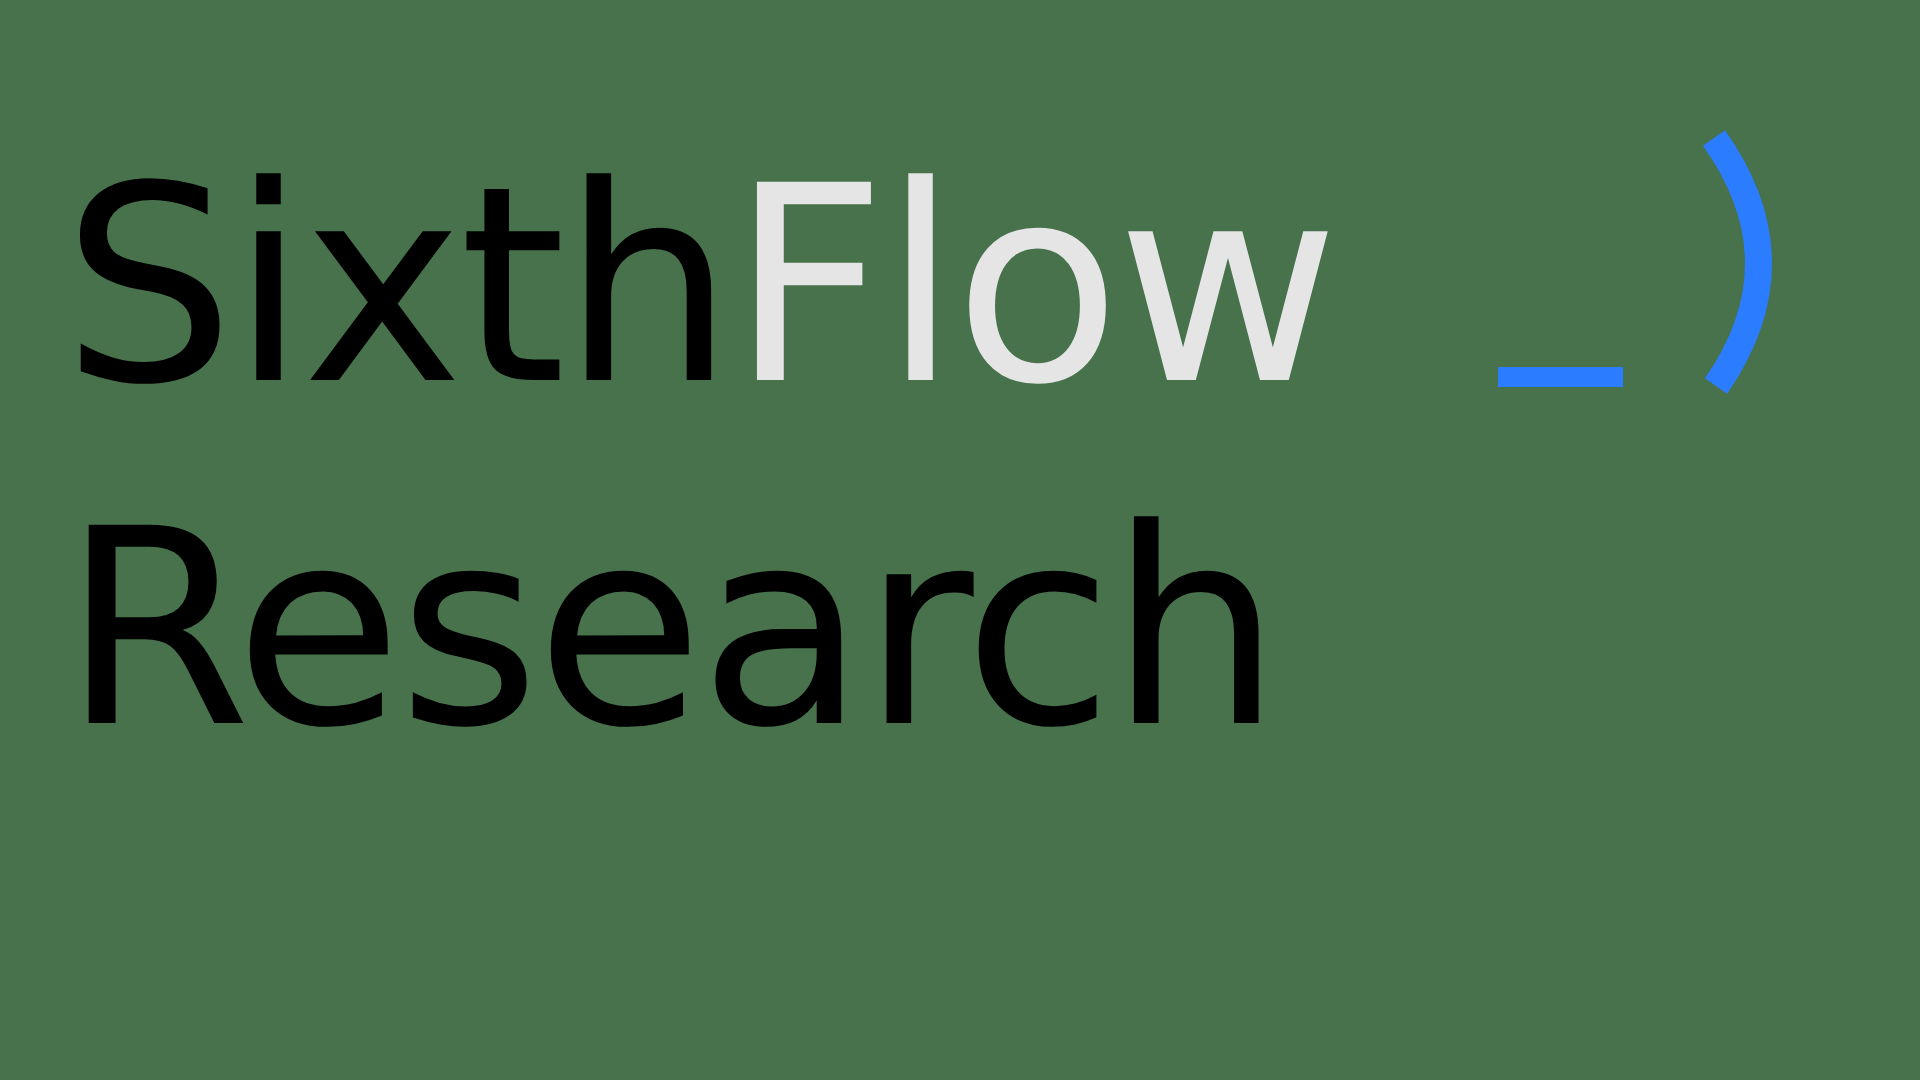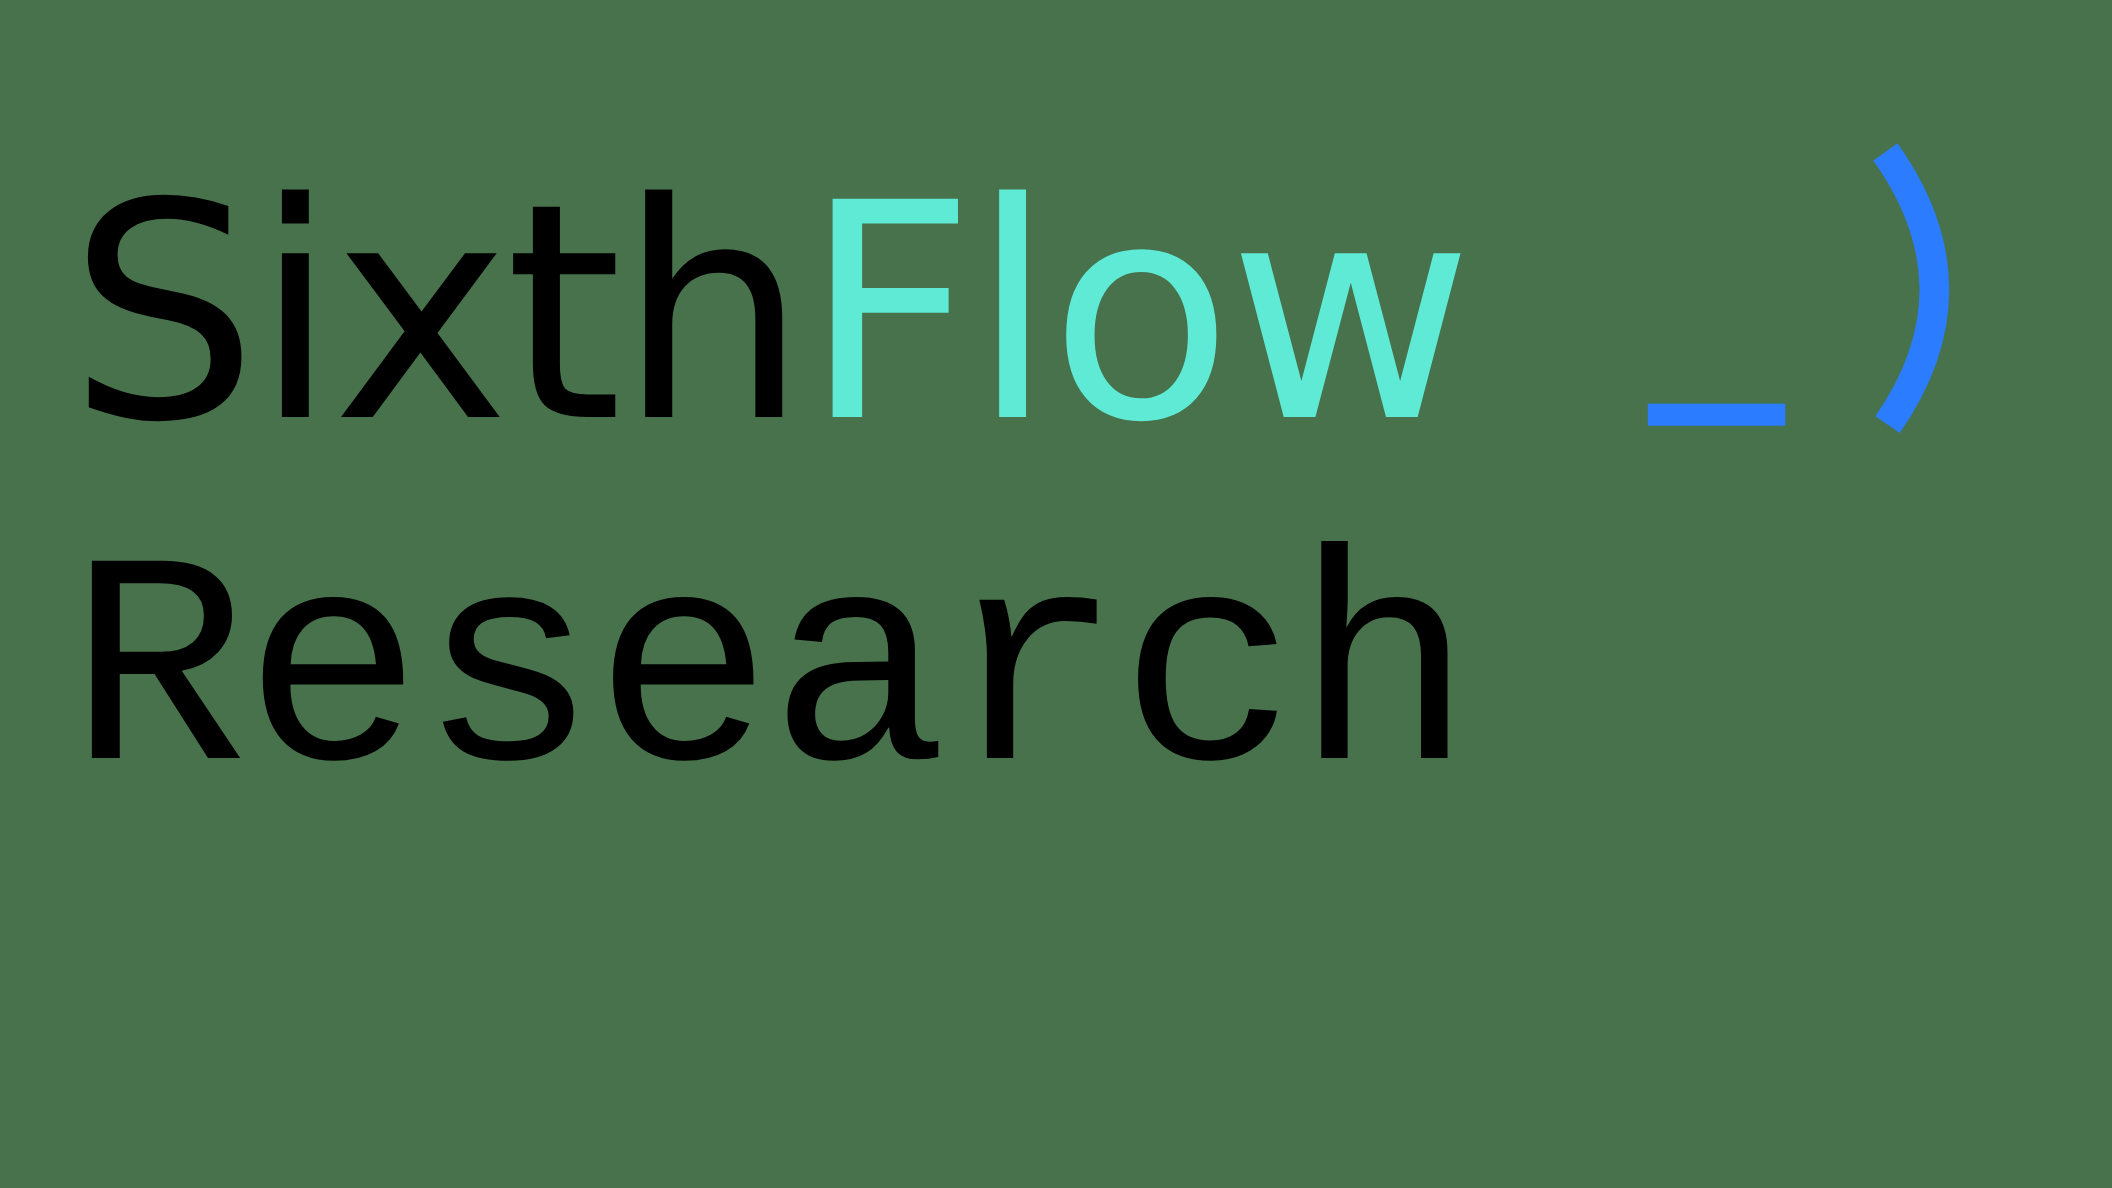--- a/index.html
+++ b/index.html
@@ -18,22 +18,22 @@
     position: absolute;
     left: 62px;
     font-size: 272px;
     font-weight: 400;
     line-height: 1;
     letter-spacing: -4px;
     white-space: nowrap;
     color: #000000; 
   }
   .line1 { top: 150px; }
-  .line2 { top: 481px; font-family: Liberation Mono, monospace; }
-  .accent { color: #5eead4; } 
+  .line2 { top: 493px; }
+  .accent { color: #e5e5e5; } 
   .emoticon-svg {
     position: absolute;
     left: 1480px;
     top: 120px;
     width: 320px;
     height: 280px;
   }
 </style>
 </head>
 <body>

